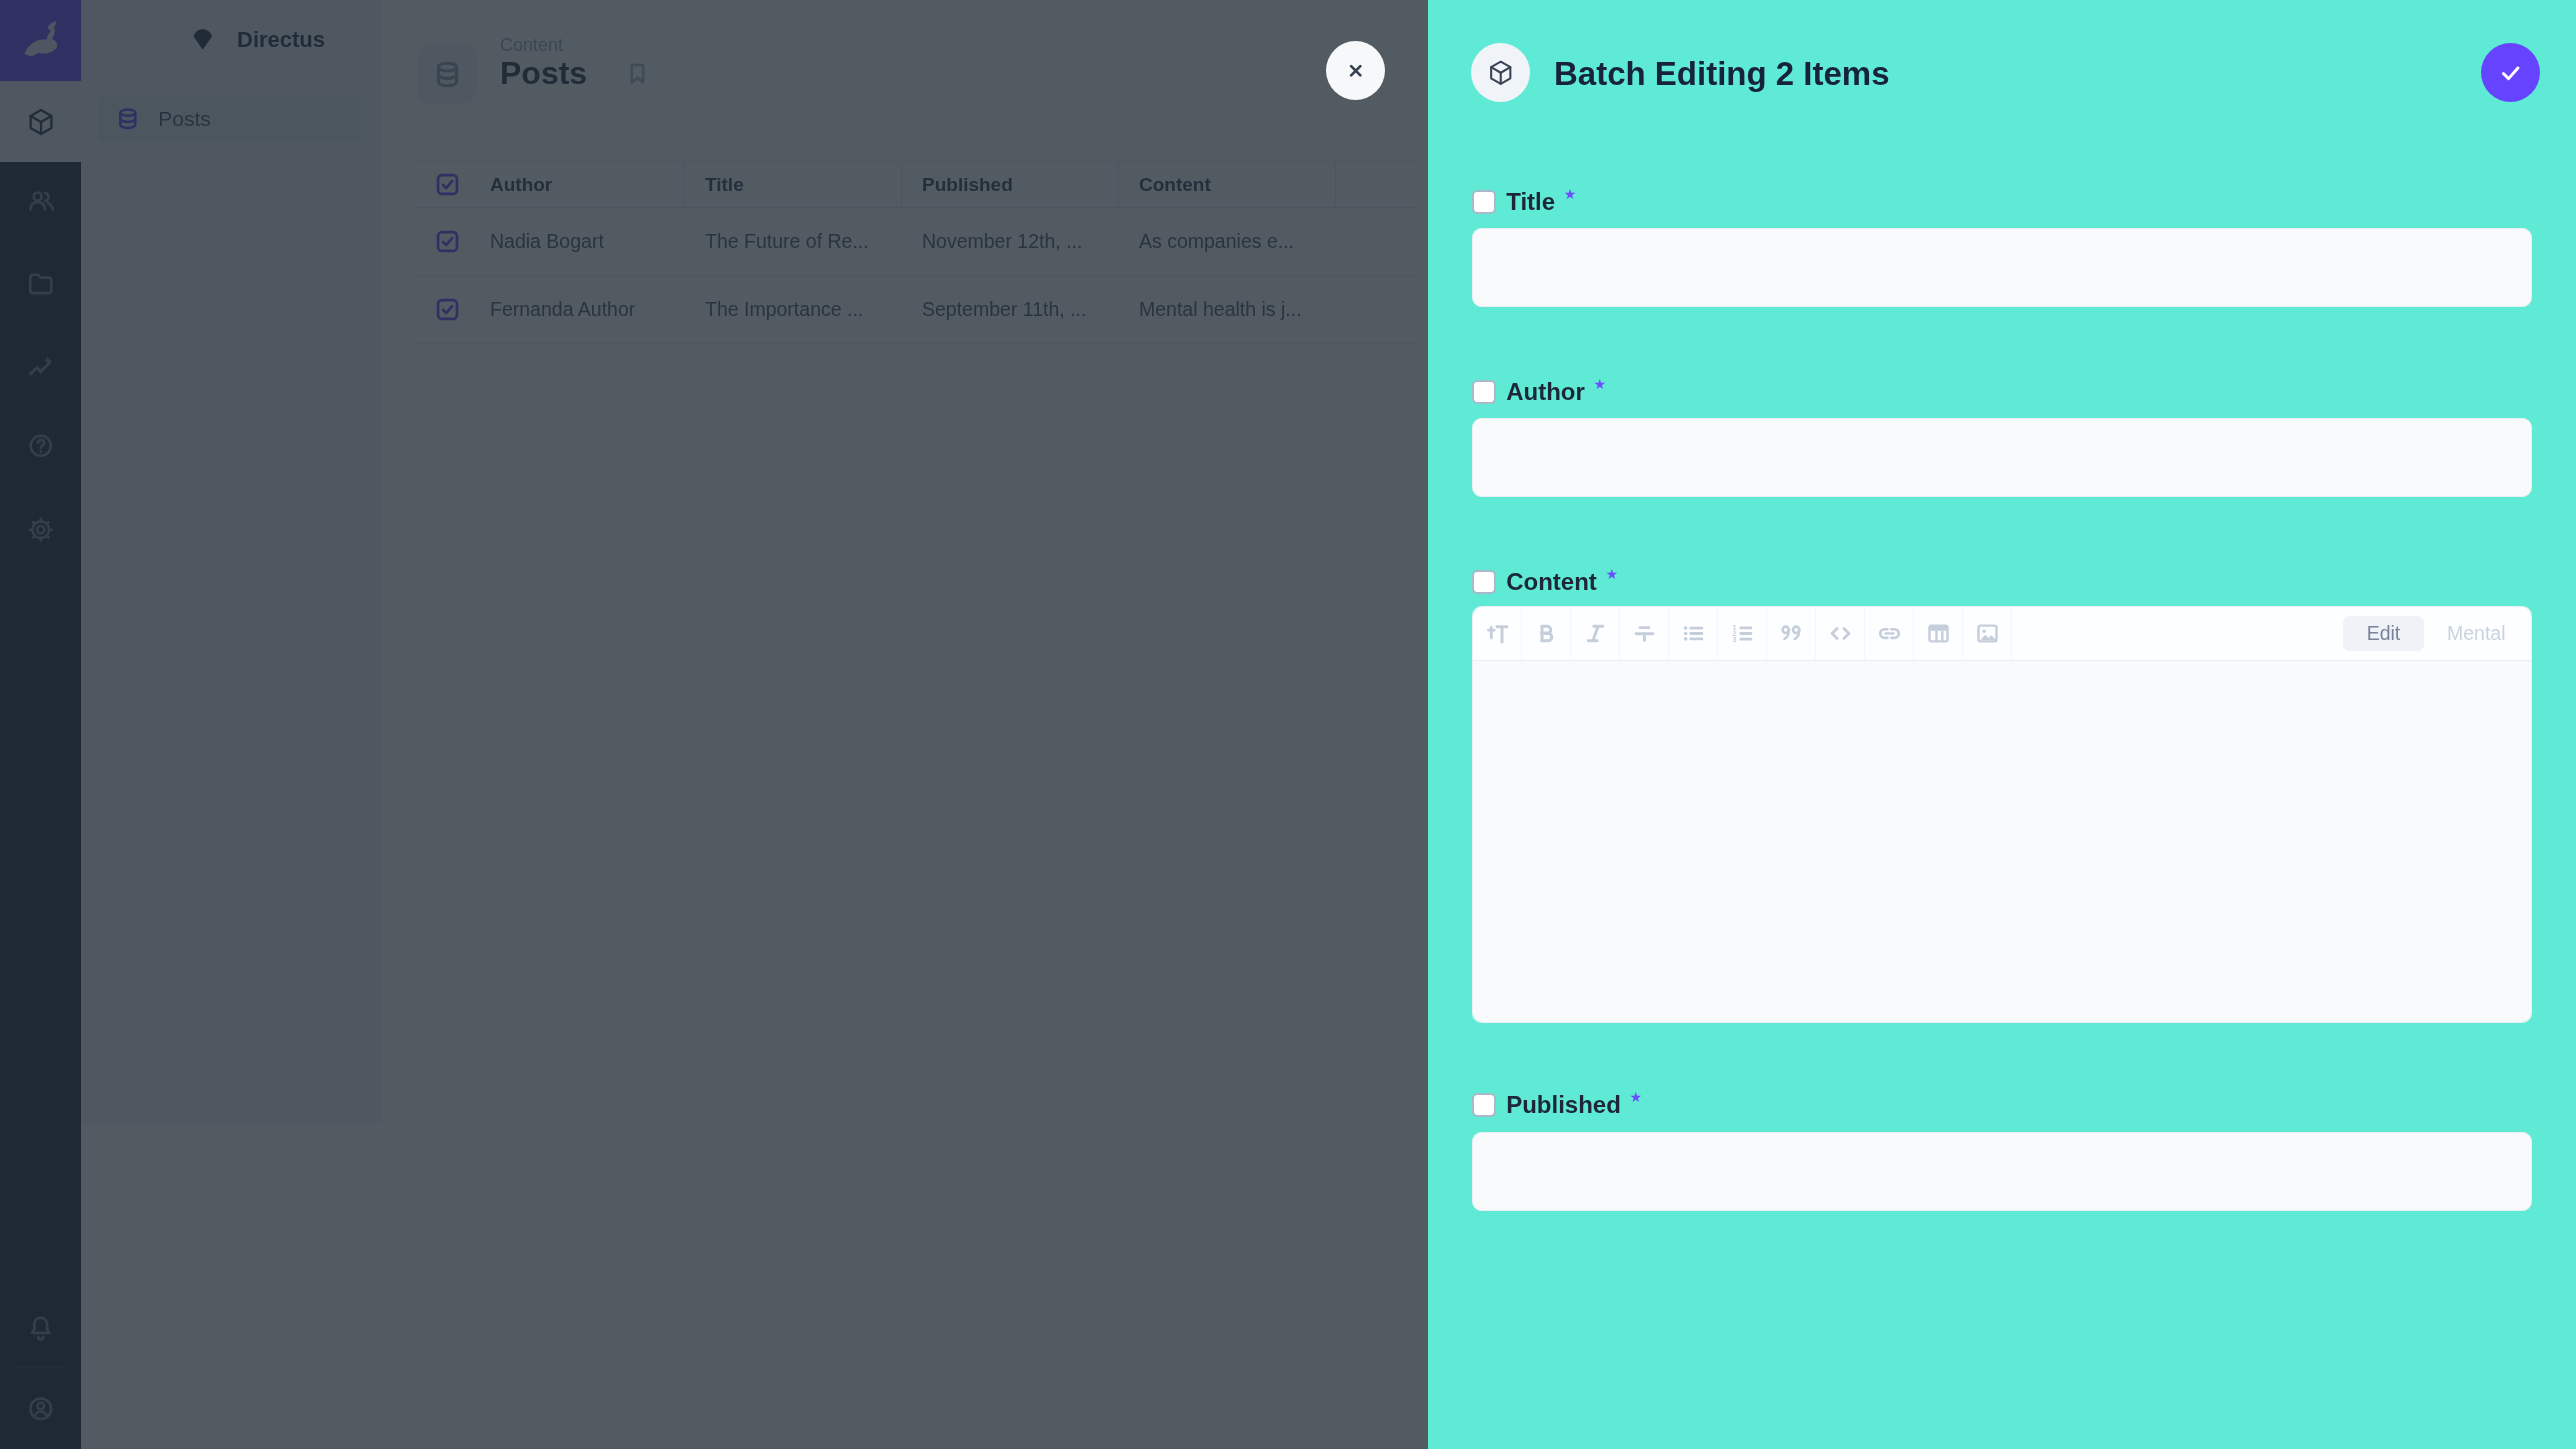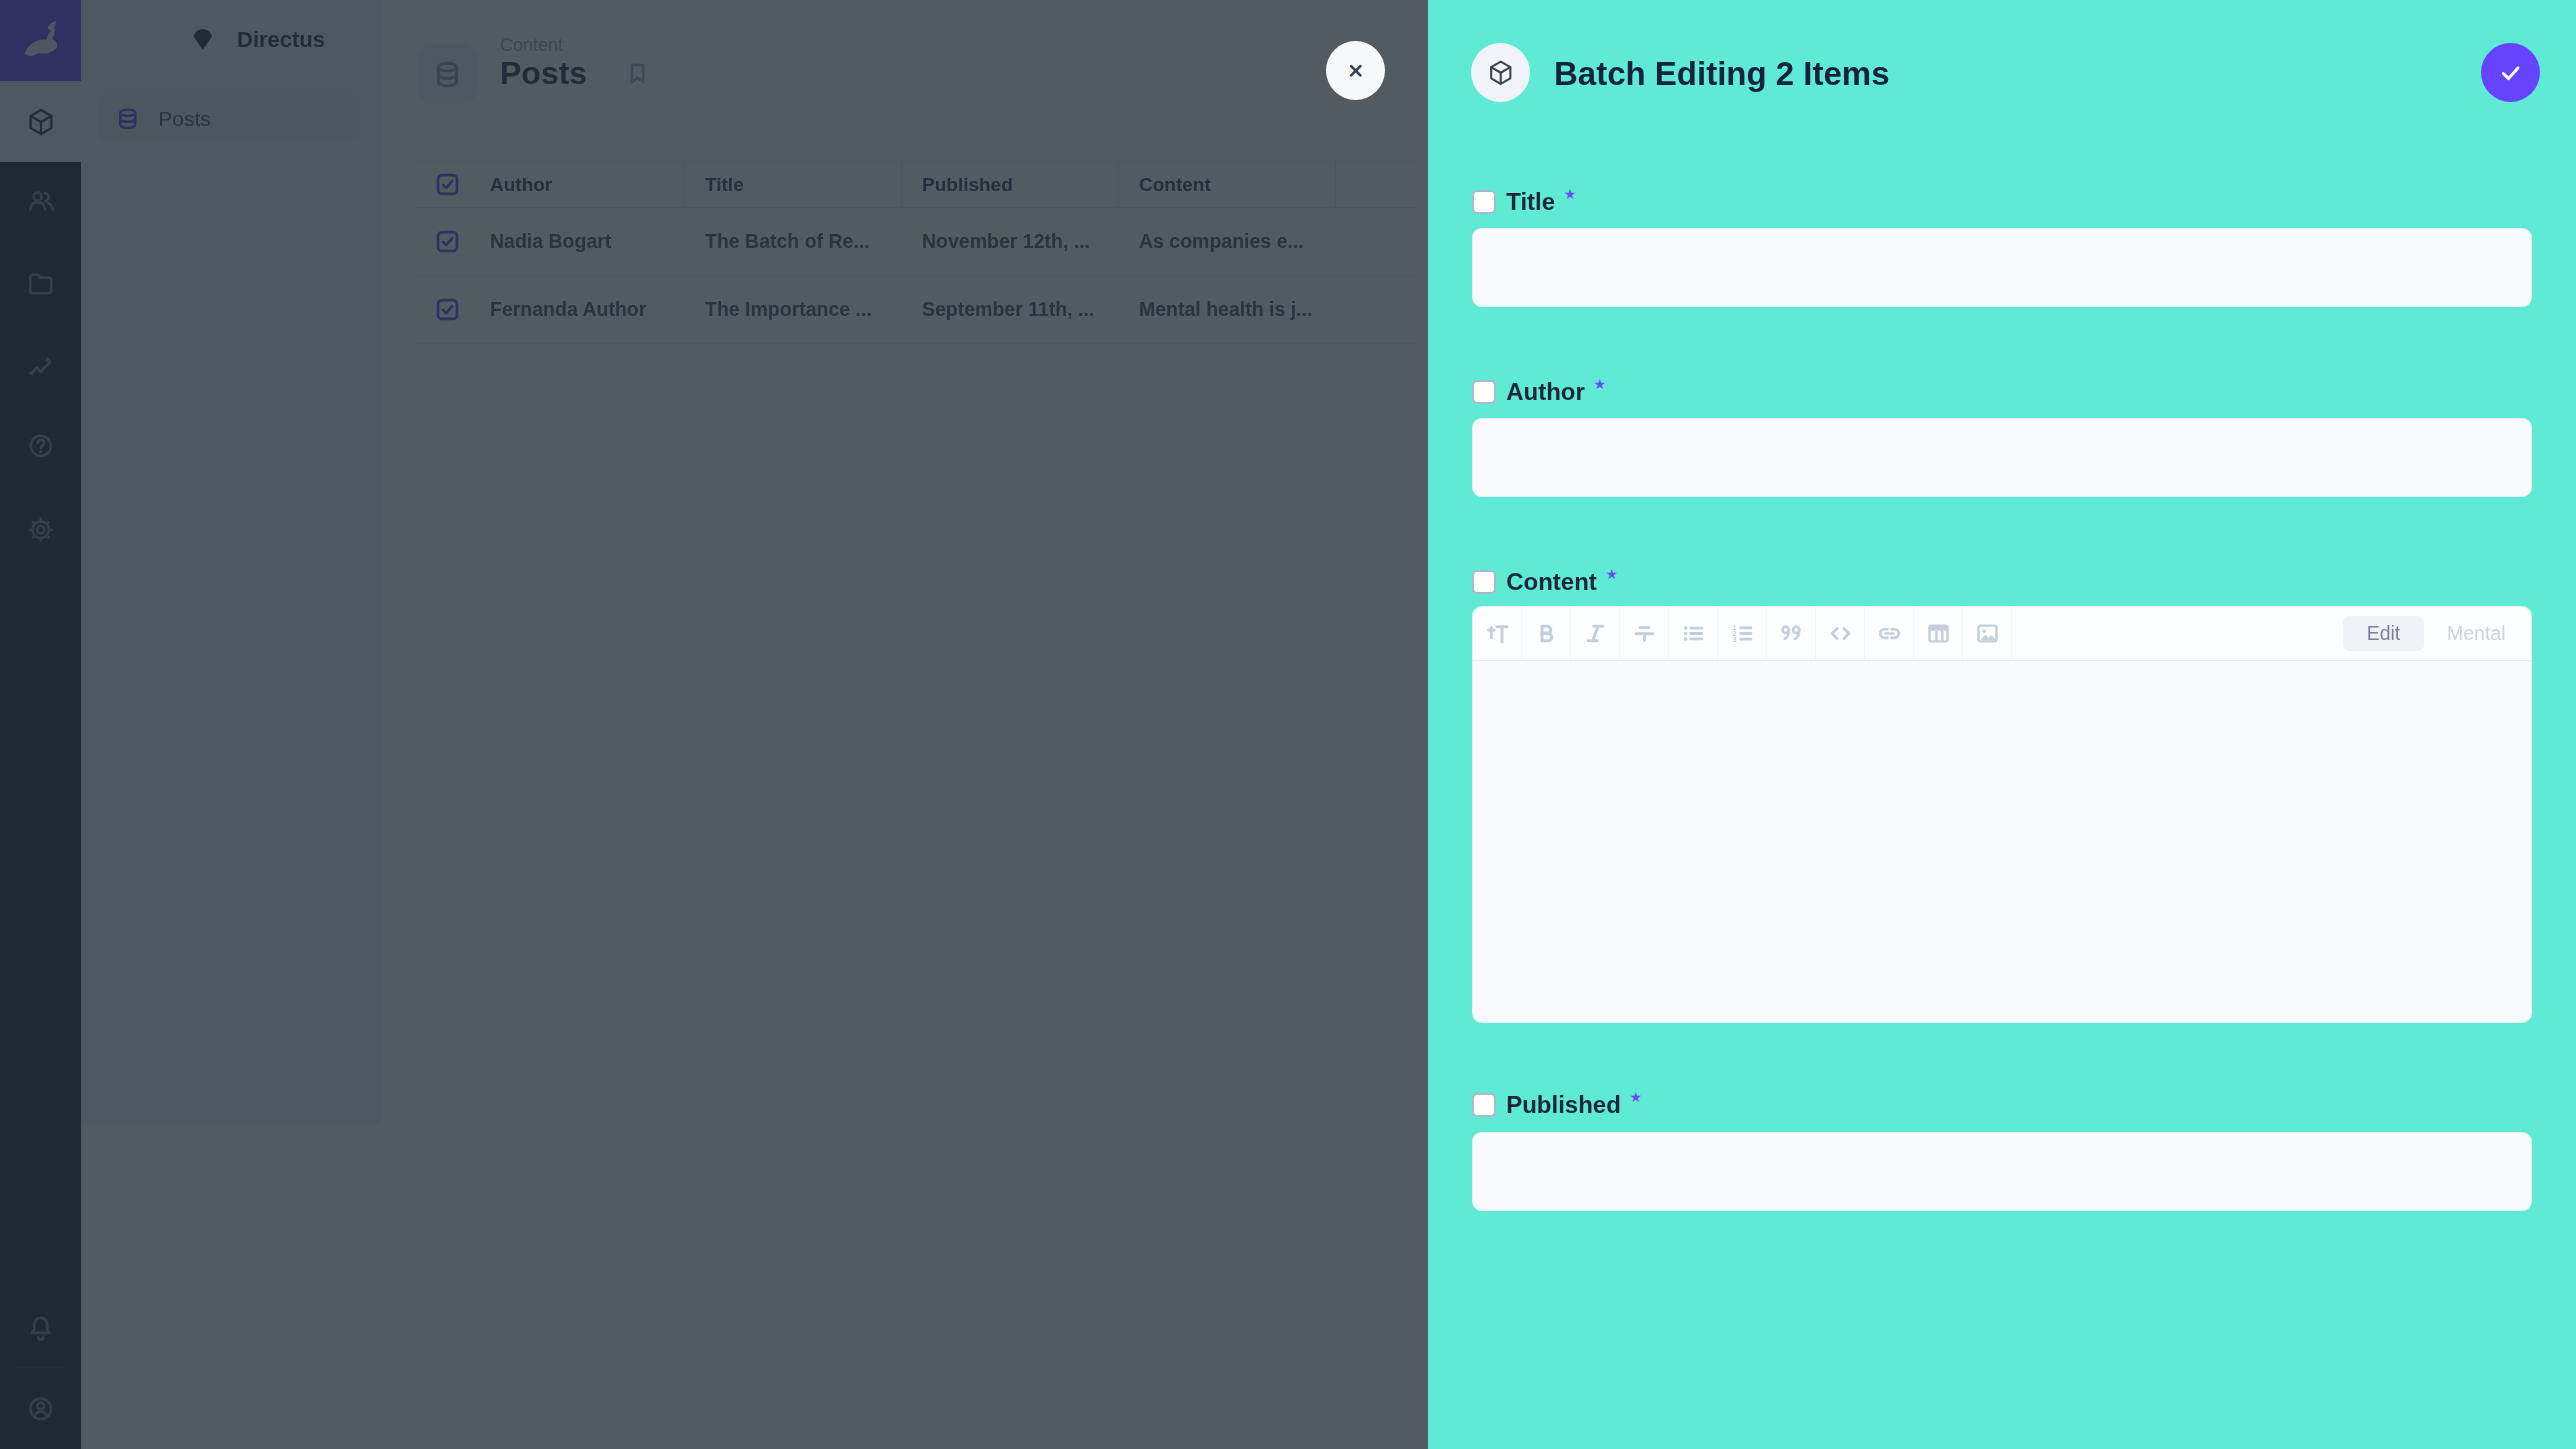--- a/index.html
+++ b/index.html
@@ -36,21 +36,21 @@
   .page-title { position:absolute; left:119px; top:55px; font-size:32px; font-weight:700; color:#222E40; }
   .bookmark { position:absolute; left:243px; top:60px; color:#A5B4C5; }
 
   
   #table { position:absolute; left:35px; top:161px; width:1000px; }
   .trow { display:flex; align-items:stretch; }
   .thead { height:47px; border-top:1.3px solid #EEF2F6; border-bottom:1.3px solid #E9EEF3; }
   .tbody-row { height:68px; border-bottom:1.3px solid #EEF2F6; }
   .c0 { width:62px; display:flex; align-items:center; justify-content:center; }
   .c1 { width:207px; } .c2 { width:217px; } .c3 { width:217px; } .c4 { width:217px; }
-  .c1,.c2,.c3,.c4 { display:flex; align-items:center; overflow:hidden; white-space:nowrap;font-weight:bold; }
+  .c1,.c2,.c3,.c4 { display:flex; align-items:center; overflow:hidden; white-space:nowrap; }
   .c1 { padding-left:12px; } .c2,.c3,.c4 { padding-left:20px; }
   .thead .c1,.thead .c2,.thead .c3,.thead .c4 { border-right:1.3px solid #E9EEF3;
                font-size:19px; font-weight:600; color:#2E3C52; }
   .tbody-row .c1,.tbody-row .c2,.tbody-row .c3,.tbody-row .c4 { font-size:19.5px; color:#475466; }
   .cb-checked { color:#6644FF; }
 
   
   #overlay { position:absolute; inset:0; background:rgba(33,43,54,0.78); z-index:10; }
   #close-btn { position:absolute; left:1326px; top:41px; width:59px; height:59px; border-radius:50%;
                background:#F6F8F9; z-index:20; display:flex; align-items:center; justify-content:center;
@@ -368,21 +368,21 @@
       </div>
       <div class="trow tbody-row">
         <div class="c0">
             <span class="cb-checked">
               <svg width="23" height="23" viewBox="0 0 34 34">
                 <use href="#i-cb-checked"></use>
               </svg>
             </span>
           </div>
         <div class="c1">Nadia Bogart</div>
-        <div class="c2">The Batch of Re...</div>
+        <div class="c2">The Future of Re...</div>
         <div class="c3">November 12th, ...</div>
         <div class="c4">As companies e...</div>
       </div>
       <div class="trow tbody-row">
         <div class="c0">
             <span class="cb-checked">
               <svg width="23" height="23" viewBox="0 0 34 34">
                 <use href="#i-cb-checked"></use>
               </svg>
             </span>

